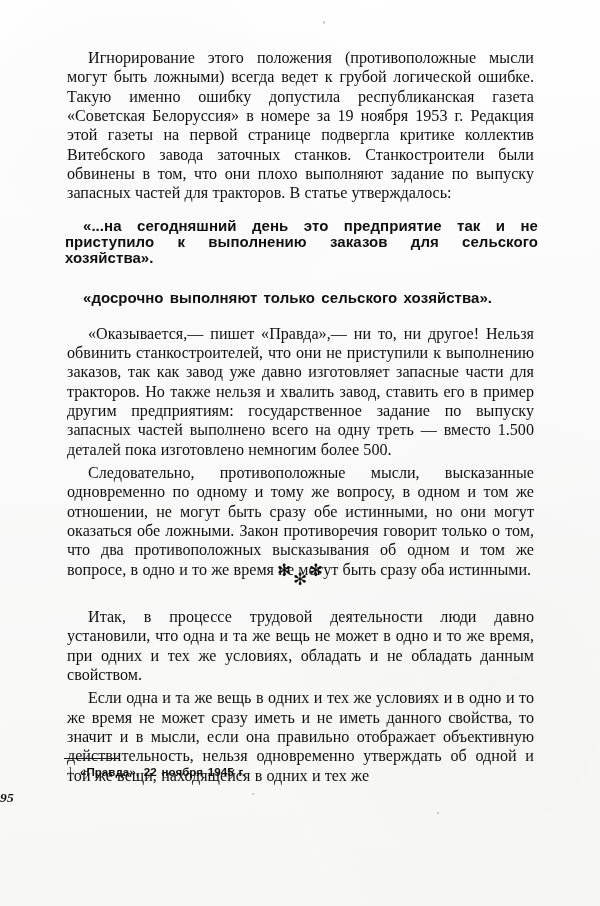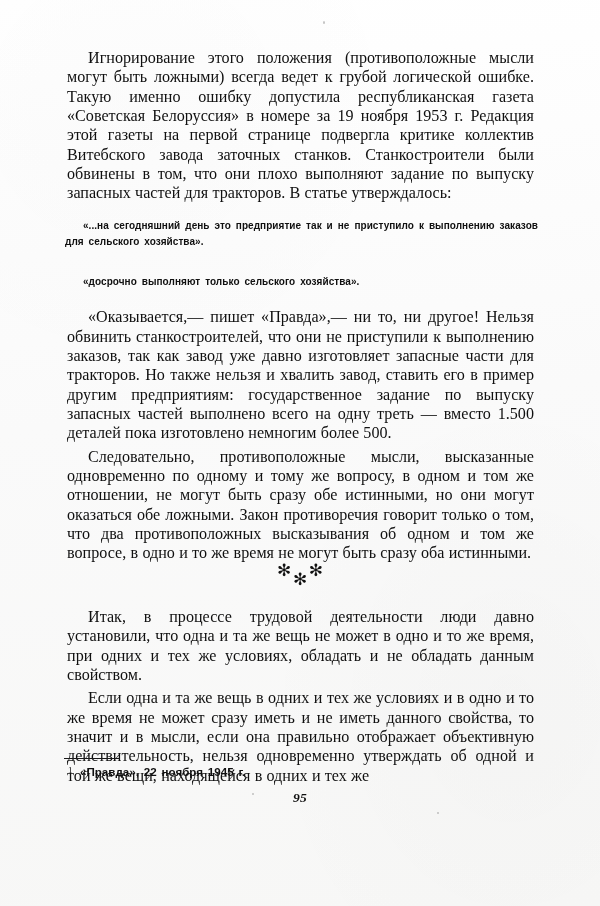--- a/index.html
+++ b/index.html
@@ -57,21 +57,21 @@
   p.body b,
   p.body strong {
     font-weight: normal;
   }
 
   
   blockquote.quote {
     margin: 0;
     font-family: "Liberation Sans", "DejaVu Sans", sans-serif;
     font-weight: bold;
-    font-size: 10px;
+    font-size: 15px;
     line-height: 16.2px;
     text-align: justify;
     word-spacing: 2.1px;
     letter-spacing: 0.05px;
     padding-left: 2px;
     text-indent: 18px;
   }
   .sp-quote-top { height: 11px; }
   .sp-quote-bot { height: 13px; }
 
@@ -137,21 +137,20 @@
     line-height: 0;
     padding-left: 2px;
     font-weight: normal;
   }
 
   .page-number {
     position: absolute;
     left: 0;
     right: 0;
     top: 790px;
-    text-align: center;
     font-family: "Liberation Serif", "DejaVu Serif", serif;
     font-weight: bold;
     font-style: italic;
     font-size: 13.5px;
     letter-spacing: 0.3px;
   }
 
   
   .speck {
     position: absolute;

